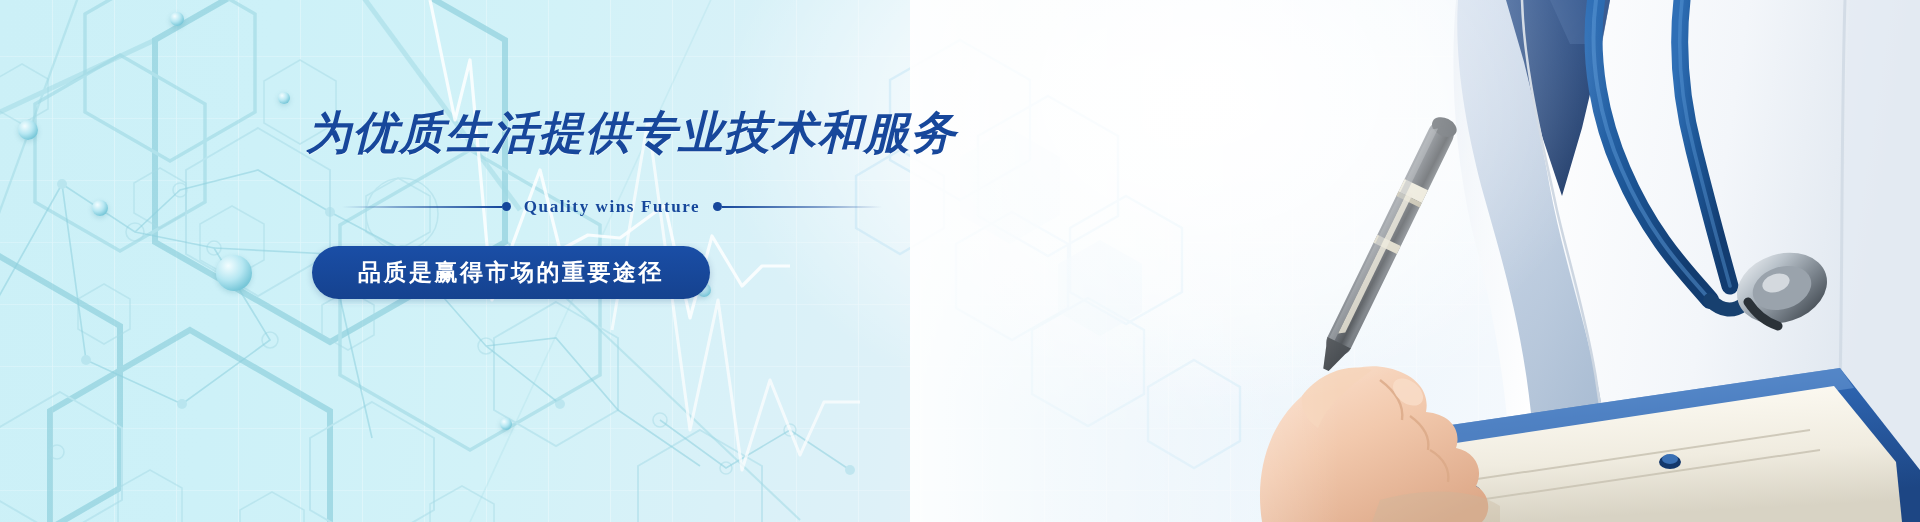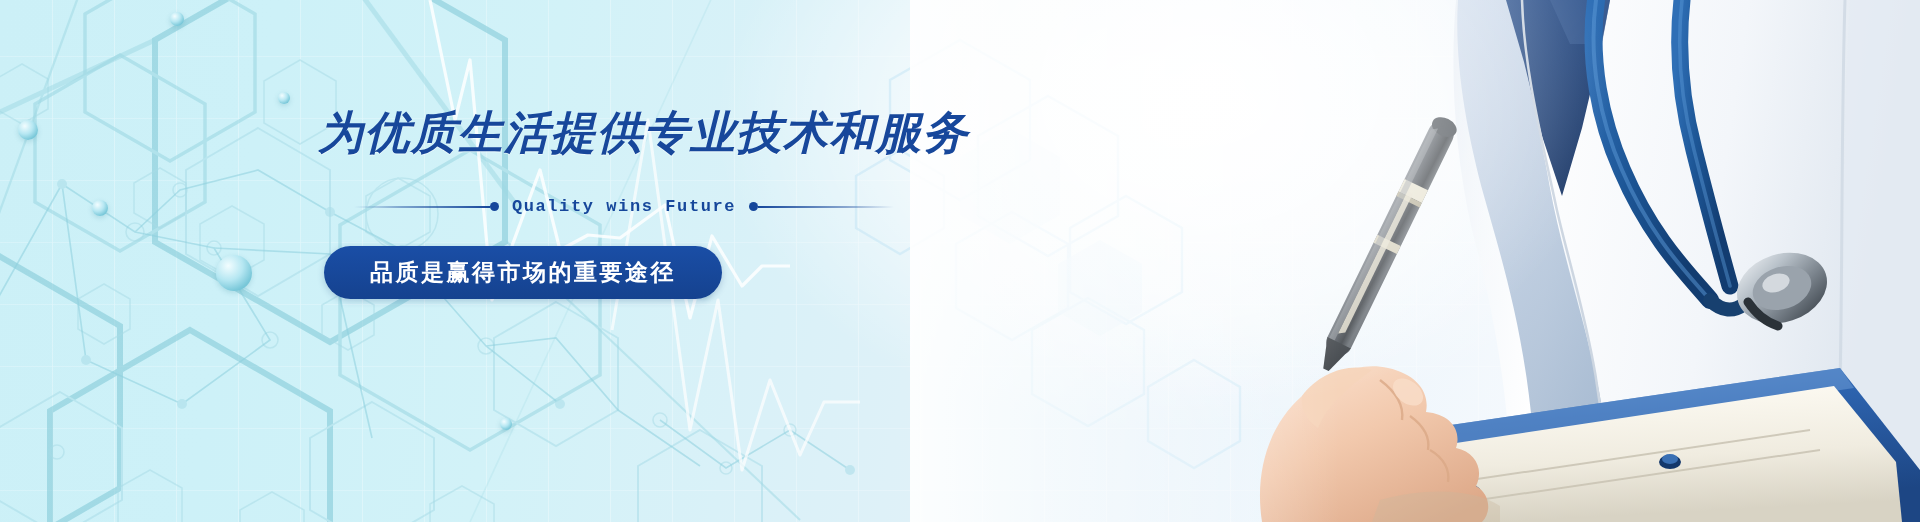--- a/index.html
+++ b/index.html
@@ -45,21 +45,21 @@
   #diag{opacity:.5;}
 
   .sphere{
     position:absolute;border-radius:50%;
     background:radial-gradient(circle at 34% 30%, #f2fdff 0%, #b6e7f2 42%, #7cc9da 72%, #59b2c6 100%);
     box-shadow:0 2px 5px rgba(60,140,160,.22);
   }
 
   
   #copy{
-    position:absolute;left:312px;top:108px;width:740px;
+    position:absolute;left:300px;top:108px;width:740px;
     z-index:6;
   }
   #headline{
     font-family:"Liberation Sans",sans-serif;
     font-weight:bold;font-style:italic;
     font-size:45px;
     letter-spacing:1.5px;
     color:#17479b;
     white-space:nowrap;
     text-shadow:0 1px 0 rgba(255,255,255,.55);
@@ -82,21 +82,21 @@
     background:linear-gradient(to right, rgba(23,71,155,0) 0%, rgba(23,71,155,.45) 35%, #16479b 100%);
   }
   #divider .rule.right{
     background:linear-gradient(to left, rgba(23,71,155,0) 0%, rgba(23,71,155,.45) 35%, #16479b 100%);
   }
   #divider .dot{
     width:9px;height:9px;border-radius:50%;
     background:#16479b;flex:0 0 auto;
   }
   #divider .tagline{
-    font-family:Liberation Mono, monospace;
+    font-family:Liberation Serif, serif;
     font-weight:bold;
     font-size:17px;
     letter-spacing:1.6px;
     color:#16479b;
     padding:0 13px;
     white-space:nowrap;
     flex:0 0 auto;
   }
 
   #pill{

